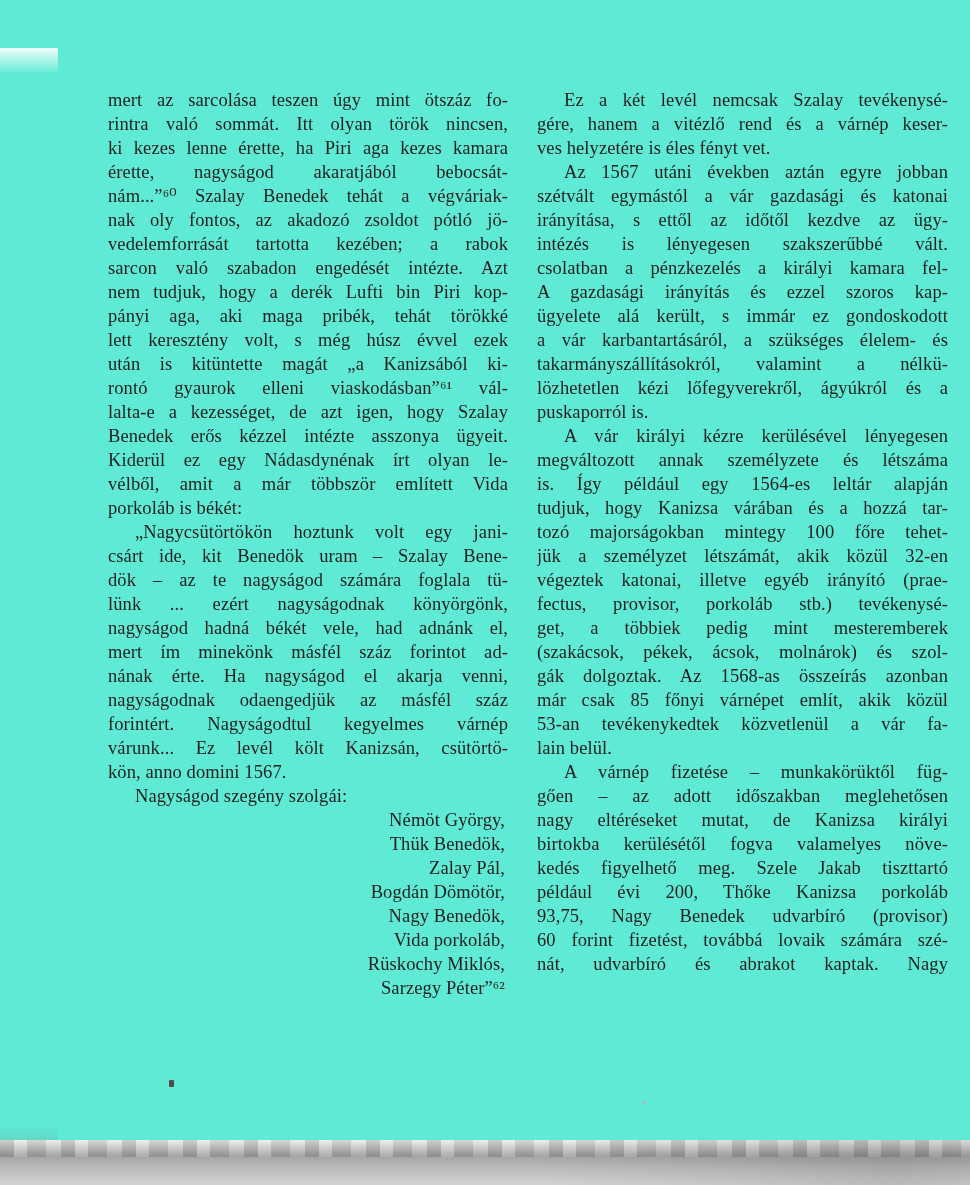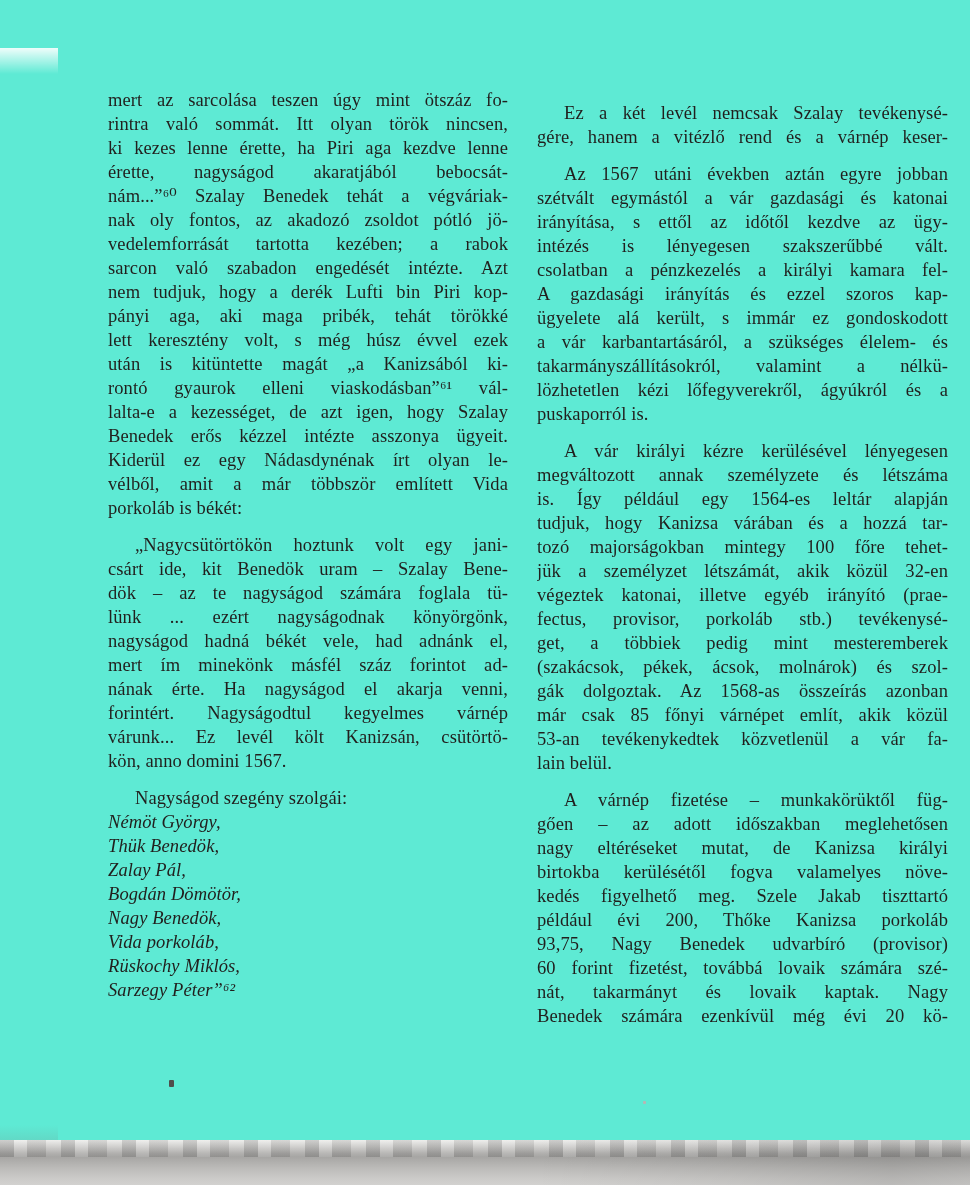--- a/index.html
+++ b/index.html
@@ -43,36 +43,36 @@
   
   .col{
     position:absolute;top:88px;
     font-size:18.5px;line-height:24px;color:#211f1d;
     letter-spacing:.1px;
   }
   .col-left{left:108px;width:400px;}
   .col-right{left:537px;width:411px;}
   .line{min-height:24px;white-space:normal;overflow:hidden;}
   .just{text-align:justify;text-align-last:justify;}
-  .ind{text-indent:27px;margin-top:13px;}
-  .sig{font-style:italic;padding-right:3px;}
+  .ind{text-indent:27px;}
+  .sig{text-align:right;padding-right:3px;}
   .speck{position:absolute;border-radius:1px;}
   .speck-1{left:169px;top:1080px;width:5px;height:7px;background:#4f4d4b;}
   .speck-2{left:643px;top:1101px;width:3px;height:3px;background:#b7b6b4;}
 </style>
 </head>
 <body>
 
 <div class="page-scan">
   <div class="book-edge"></div>
 
   <div class="col col-left" id="col-left">
       <div class="line just">mert az sarcolása teszen úgy mint ötszáz fo-</div>
       <div class="line just">rintra való sommát. Itt olyan török nincsen,</div>
-      <div class="line just">ki kezes lenne érette, ha Piri aga kezdve lenne</div>
+      <div class="line just">ki kezes lenne érette, ha Piri aga kezes kamara</div>
       <div class="line just">érette, nagyságod akaratjából bebocsát-</div>
       <div class="line just">nám...”⁶⁰ Szalay Benedek tehát a végváriak-</div>
       <div class="line just">nak oly fontos, az akadozó zsoldot pótló jö-</div>
       <div class="line just">vedelemforrását tartotta kezében; a rabok</div>
       <div class="line just">sarcon való szabadon engedését intézte. Azt</div>
       <div class="line just">nem tudjuk, hogy a derék Lufti bin Piri kop-</div>
       <div class="line just">pányi aga, aki maga pribék, tehát törökké</div>
       <div class="line just">lett keresztény volt, s még húsz évvel ezek</div>
       <div class="line just">után is kitüntette magát „a Kanizsából ki-</div>
       <div class="line just">rontó gyaurok elleni viaskodásban”⁶¹ vál-</div>
@@ -81,36 +81,38 @@
       <div class="line just">Kiderül ez egy Nádasdynénak írt olyan le-</div>
       <div class="line just">vélből, amit a már többször említett Vida</div>
       <div class="line">porkoláb is békét:</div>
       <div class="line just ind">„Nagycsütörtökön hoztunk volt egy jani-</div>
       <div class="line just">csárt ide, kit Benedök uram – Szalay Bene-</div>
       <div class="line just">dök – az te nagyságod számára foglala tü-</div>
       <div class="line just">lünk ... ezért nagyságodnak könyörgönk,</div>
       <div class="line just">nagyságod hadná békét vele, had adnánk el,</div>
       <div class="line just">mert ím minekönk másfél száz forintot ad-</div>
       <div class="line just">nának érte. Ha nagyságod el akarja venni,</div>
+      <div class="line just">nagyságodnak odaengedjük az másfél száz</div>
       <div class="line just">forintért. Nagyságodtul kegyelmes várnép</div>
       <div class="line just">várunk... Ez levél költ Kanizsán, csütörtö-</div>
       <div class="line">kön, anno domini 1567.</div>
       <div class="line ind">Nagyságod szegény szolgái:</div>
       <div class="line sig">Némöt György,</div>
       <div class="line sig">Thük Benedök,</div>
       <div class="line sig">Zalay Pál,</div>
       <div class="line sig">Bogdán Dömötör,</div>
       <div class="line sig">Nagy Benedök,</div>
       <div class="line sig">Vida porkoláb,</div>
       <div class="line sig">Rüskochy Miklós,</div>
       <div class="line sig">Sarzegy Péter”⁶²</div>
     </div>
   <div class="col col-right" id="col-right">
       <div class="line just ind">Ez a két levél nemcsak Szalay tevékenysé-</div>
       <div class="line just">gére, hanem a vitézlő rend és a várnép keser-</div>
+      <div class="line">ves helyzetére is éles fényt vet.</div>
       <div class="line just ind">Az 1567 utáni években aztán egyre jobban</div>
       <div class="line just">szétvált egymástól a vár gazdasági és katonai</div>
       <div class="line just">irányítása, s ettől az időtől kezdve az ügy-</div>
       <div class="line just">intézés is lényegesen szakszerűbbé vált.</div>
       <div class="line just">csolatban a pénzkezelés a királyi kamara fel-</div>
       <div class="line just">A gazdasági irányítás és ezzel szoros kap-</div>
       <div class="line just">ügyelete alá került, s immár ez gondoskodott</div>
       <div class="line just">a vár karbantartásáról, a szükséges élelem- és</div>
       <div class="line just">takarmányszállításokról, valamint a nélkü-</div>
       <div class="line just">lözhetetlen kézi lőfegyverekről, ágyúkról és a</div>
@@ -130,22 +132,21 @@
       <div class="line just">53-an tevékenykedtek közvetlenül a vár fa-</div>
       <div class="line">lain belül.</div>
       <div class="line just ind">A várnép fizetése – munkakörüktől füg-</div>
       <div class="line just">gően – az adott időszakban meglehetősen</div>
       <div class="line just">nagy eltéréseket mutat, de Kanizsa királyi</div>
       <div class="line just">birtokba kerülésétől fogva valamelyes növe-</div>
       <div class="line just">kedés figyelhető meg. Szele Jakab tiszttartó</div>
       <div class="line just">például évi 200, Thőke Kanizsa porkoláb</div>
       <div class="line just">93,75, Nagy Benedek udvarbíró (provisor)</div>
       <div class="line just">60 forint fizetést, továbbá lovaik számára szé-</div>
-      <div class="line just">nát, takarmányt és lovaik kaptak. Nagy</div>
-      <div class="line just">Benedek számára ezenkívül még évi 20 kö-</div>
+      <div class="line just">nát, udvarbíró és abrakot kaptak. Nagy</div>
     </div>
 
   <div class="speck speck-1"></div>
   <div class="speck speck-2"></div>
 
   <div class="bottom-area">
     <div class="edge-mottle"></div>
     <div class="lower-band"></div>
     <div class="bottom-shade-right"></div>
   </div>

